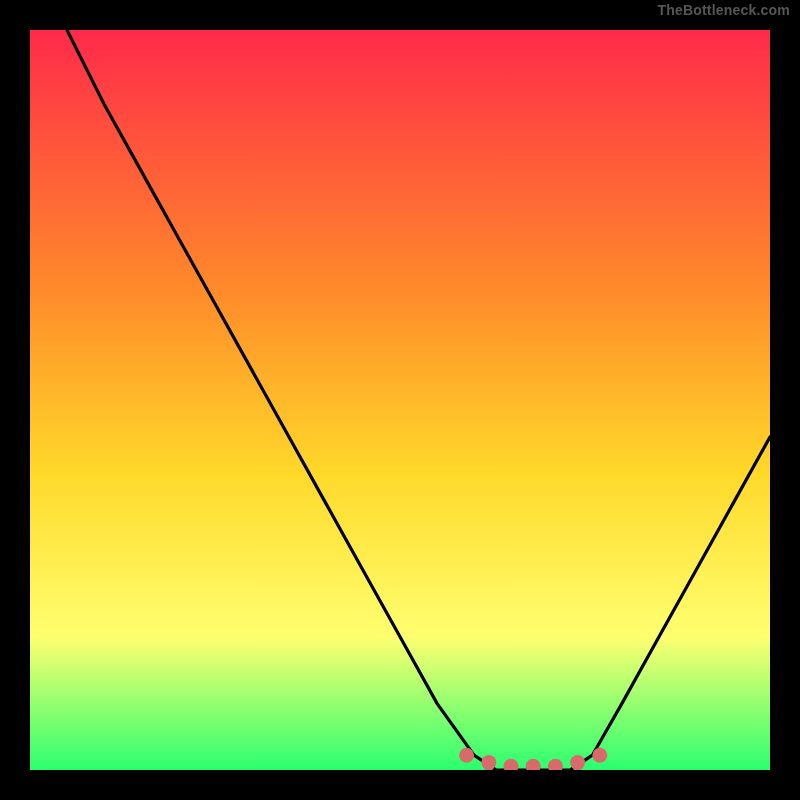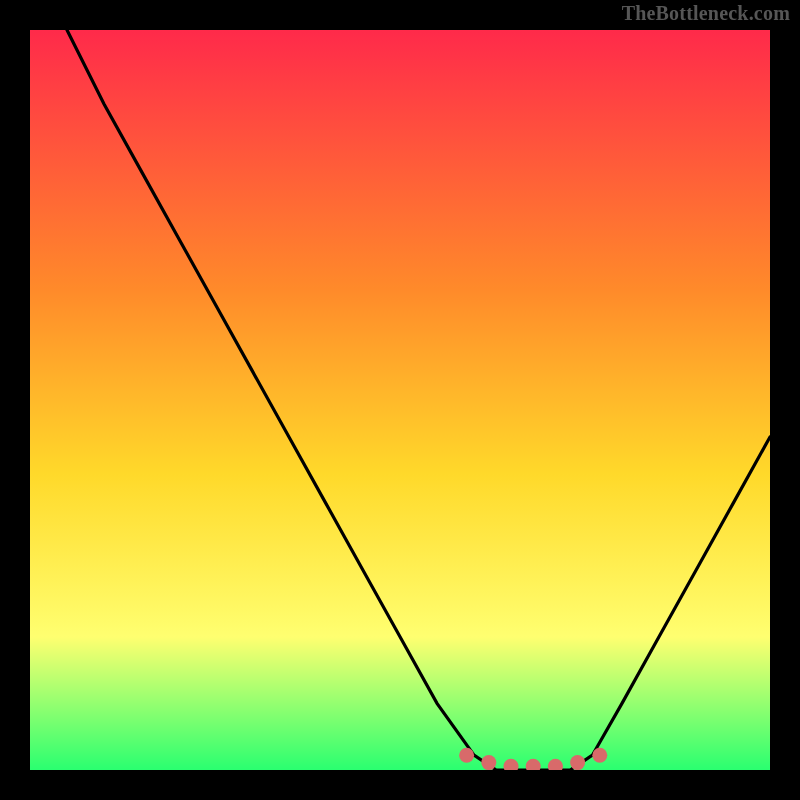--- a/index.html
+++ b/index.html
@@ -13,22 +13,22 @@
   .frame {
     position: relative;
     width: 800px;
     height: 800px;
     background: #000;
   }
   .attribution {
     position: absolute;
     top: 2px;
     right: 10px;
-    font-family: Liberation Serif, serif;
-    font-size: 20px;
+    font-family: Liberation Sans, sans-serif;
+    font-size: 14px;
     font-weight: bold;
     color: #565656;
     letter-spacing: 0.2px;
   }
   svg {
     position: absolute;
     top: 0;
     left: 0;
   }
 </style>

